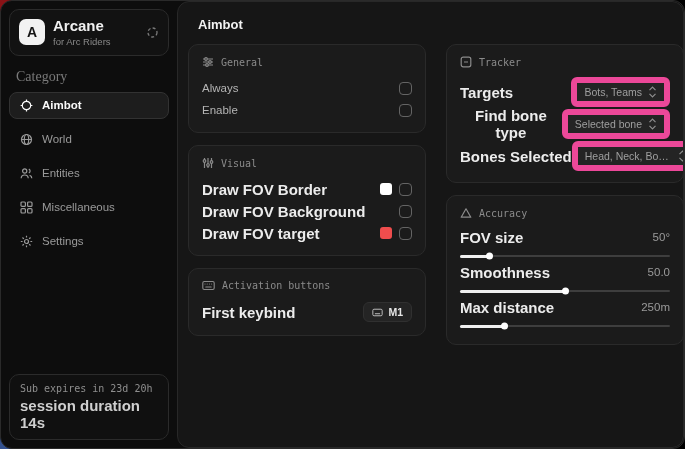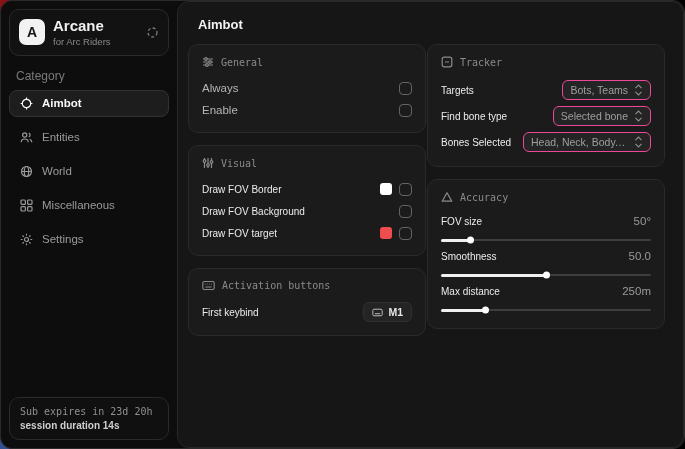--- a/index.html
+++ b/index.html
@@ -14,46 +14,46 @@
   
   .sidebar { width:176px; flex:0 0 176px; display:flex; flex-direction:column; padding:8px; }
   .brand-card { display:flex; align-items:center; gap:8px; background:#121212;
     border:1px solid #2b2b2b; border-radius:10px; padding:7px 9px; }
   .logo { width:26px; height:26px; border-radius:7px; background:#f2f2f2; color:#141414;
     display:flex; align-items:center; justify-content:center; font-weight:bold; font-size:14px; }
   .brand-text { flex:1; line-height:1.25; }
   .brand-name { font-size:15px; font-weight:bold; color:#f0f0f0; }
   .brand-sub { font-size:9.5px; color:#8a8a8a; }
   .refresh { color:#7a7a7a; display:flex; }
-  .category { font-size:12px; color:#7a7a7a; margin:13px 7px 7px 7px; }
+  .category { font-size:14px; color:#7a7a7a; margin:13px 7px 7px 7px;font-family:Liberation Serif, serif; }
   .nav { display:flex; flex-direction:column; gap:7px; }
   .nav-item { display:flex; align-items:center; gap:9px; padding:6px 10px; border-radius:8px;
     color:#9a9a9a; font-size:11.5px; border:1px solid transparent; cursor:default; }
   .nav-item.sel { background:#1d1d1d; border-color:#323232; color:#fafafa; font-weight:bold; }
   .nav-item .ic { display:flex; width:13px; }
   .spacer { flex:1; }
   .sub-card { border:1px solid #2b2b2b; border-radius:10px; padding:8px 10px; background:#101010; }
   .sub-line1 { font-family:"DejaVu Sans Mono", monospace; font-size:10px; color:#8f8f8f; }
-  .sub-line2 { font-size:10px; font-weight:bold; color:#cfcfcf; margin-top:3px; }
+  .sub-line2 { font-size:15px; font-weight:bold; color:#cfcfcf; margin-top:3px; }
 
   
   .main { flex:1; background:#161616; border:1px solid #282828; border-radius:12px; overflow:hidden; }
   .main-title { font-size:13px; font-weight:bold; color:#f2f2f2; padding:15px 20px 12px 20px; }
-  .columns { display:grid; grid-template-columns:238px 238px; gap:1px; padding:0 10px; align-items:start; }
+  .columns { display:grid; grid-template-columns:238px 238px; gap:20px; padding:0 10px; align-items:start; }
   .col { display:flex; flex-direction:column; gap:12px; }
   .card { background:#1b1b1b; border:1px solid #2a2a2a; border-radius:10px; padding:11px 13px; }
   .card-header { display:flex; align-items:center; gap:7px; color:#8b8b8b;
     font-family:"DejaVu Sans Mono", monospace; font-size:10px; margin-bottom:9px; }
   .row { display:flex; align-items:center; justify-content:space-between; min-height:22px; }
   .lbl-dim { font-size:11.5px; color:#b5b5b5; }
-  .lbl { font-size:10px; font-weight:normal; color:#ececec;text-align:center; }
+  .lbl { font-size:15px; font-weight:bold; color:#ececec;text-align:center; }
   .controls { display:flex; align-items:center; gap:7px; }
   .checkbox { width:13px; height:13px; border:1.5px solid #646464; border-radius:4px; background:transparent; }
   .swatch { width:12px; height:12px; border-radius:3px; }
-  .select-btn { display:flex; align-items:center; gap:6px; background:#242424; border:1px solid #ec4899;
+  .select-btn { display:flex; align-items:center; gap:6px; background:#242424; border:6px solid #ec4899;
     border-radius:6px; padding:3px 7px; color:#9f9f9f; font-size:10.5px; max-width:150px; cursor:default; }
   .select-btn .txt { white-space:nowrap; overflow:hidden; text-overflow:ellipsis; }
   .select-btn .ic { display:flex; color:#8d8d8d; }
   .key-btn { display:flex; align-items:center; gap:5px; background:#242424; border:1px solid #303030;
     border-radius:6px; padding:3px 8px; color:#e6e6e6; font-size:10.5px; font-weight:bold; cursor:default; }
   .key-btn .ic { display:flex; color:#bdbdbd; }
   .slider-group { }
   .slider-group:last-child { margin-bottom:2px; }
   .slider-track { position:relative; height:2px; background:#3e3e3e; border-radius:2px; margin:9px 0 6px 0; }
   .slider-fill { position:absolute; left:0; top:-0.5px; height:3px; background:#f0f0f0; border-radius:2px; }
@@ -92,36 +92,36 @@
           <svg width="13" height="13" viewBox="0 0 13 13" fill="none" stroke="currentColor" stroke-width="1.2">
             <circle cx="6.5" cy="6.5" r="4.2"></circle>
               <path d="M6.5 0.6v2.2M6.5 10.2v2.2M0.6 6.5h2.2M10.2 6.5h2.2"></path>
             </svg>
         </span>
         <span>Aimbot</span>
       </div>
       <div class="nav-item">
         <span class="ic">
           <svg width="13" height="13" viewBox="0 0 13 13" fill="none" stroke="currentColor" stroke-width="1.2">
+            <circle cx="6.5" cy="6.5" r="5"></circle>
+              <ellipse cx="6.5" cy="6.5" rx="2.2" ry="5"></ellipse>
+              <path d="M1.5 6.5h10"></path>
+            </svg>
+        </span>
+        <span>World</span>
+      </div>
+      <div class="nav-item">
+        <span class="ic">
+          <svg width="13" height="13" viewBox="0 0 13 13" fill="none" stroke="currentColor" stroke-width="1.2">
             <circle cx="4.7" cy="4" r="2.1"></circle>
               <path d="M1.2 11.3c0-2 1.6-3.3 3.5-3.3s3.5 1.3 3.5 3.3"></path>
             <path d="M8.8 2.1a2.1 2.1 0 0 1 0 3.9M9.6 8.2c1.3 0.4 2.2 1.5 2.2 3.1"></path>
             </svg>
         </span>
         <span>Entities</span>
-      </div>
-      <div class="nav-item">
-        <span class="ic">
-          <svg width="13" height="13" viewBox="0 0 13 13" fill="none" stroke="currentColor" stroke-width="1.2">
-            <circle cx="6.5" cy="6.5" r="5"></circle>
-              <ellipse cx="6.5" cy="6.5" rx="2.2" ry="5"></ellipse>
-              <path d="M1.5 6.5h10"></path>
-            </svg>
-        </span>
-        <span>World</span>
       </div>
       <div class="nav-item">
         <span class="ic">
           <svg width="13" height="13" viewBox="0 0 13 13" fill="none" stroke="currentColor" stroke-width="1.2">
             <rect x="1" y="1" width="4.4" height="4.4" rx="1"></rect>
               <rect x="7.6" y="1" width="4.4" height="4.4" rx="1"></rect>
             <rect x="1" y="7.6" width="4.4" height="4.4" rx="1"></rect>
               <rect x="7.6" y="7.6" width="4.4" height="4.4" rx="1"></rect>
             </svg>
         </span>

